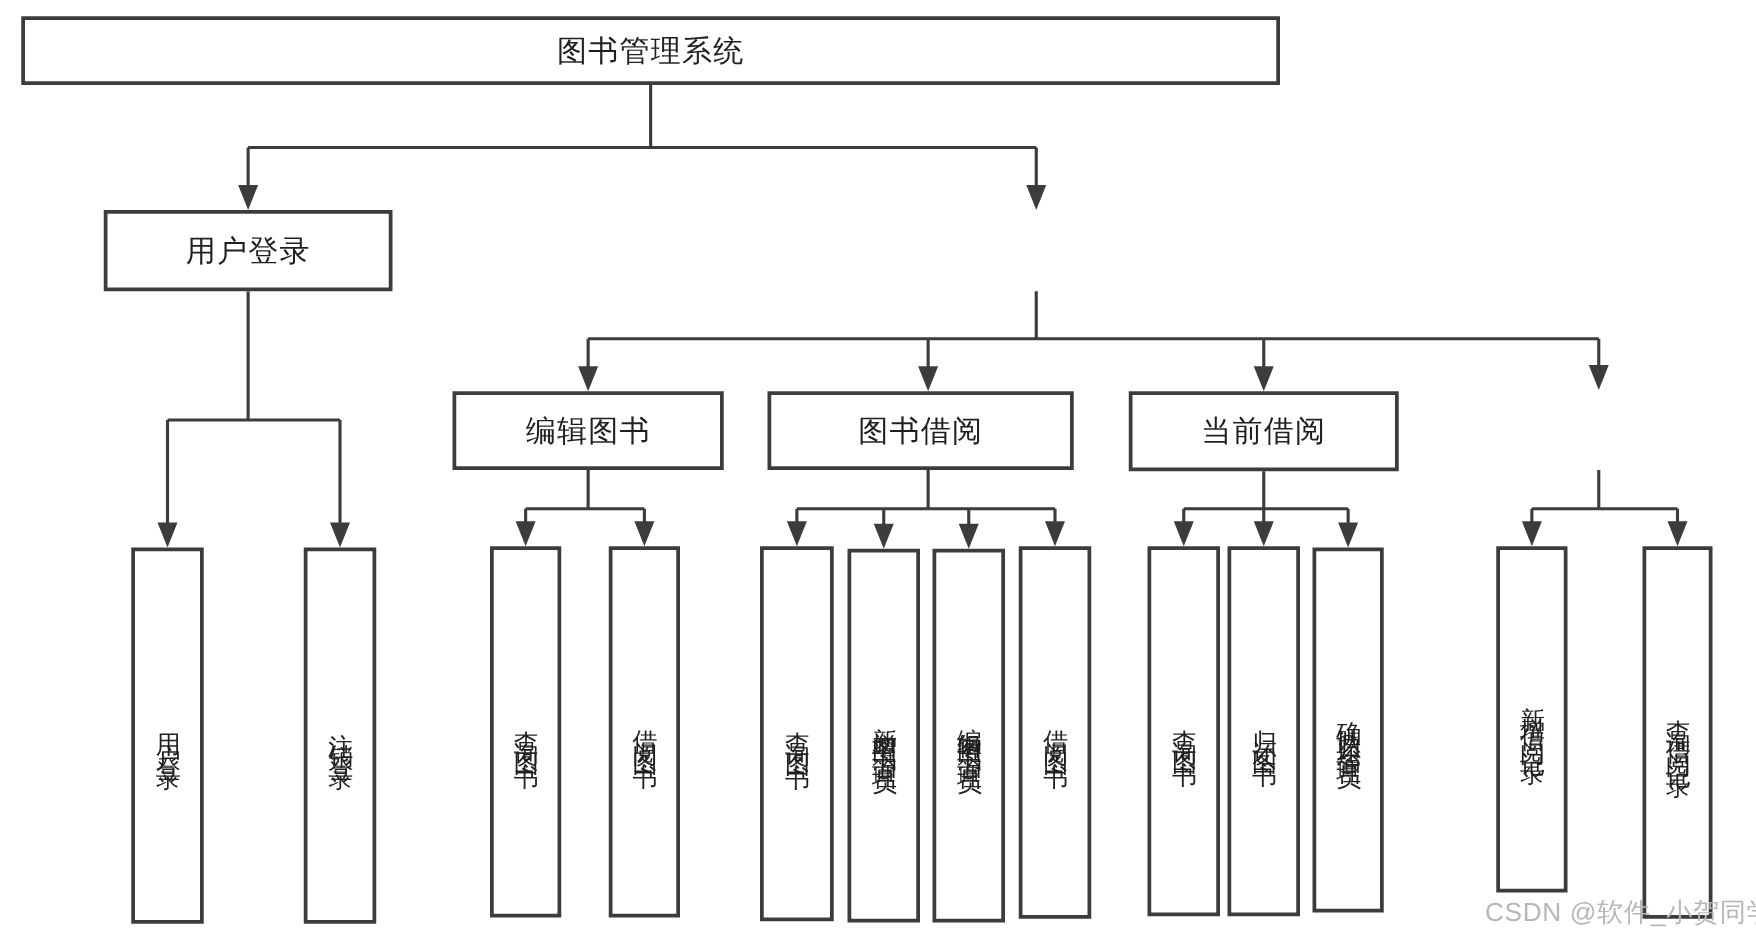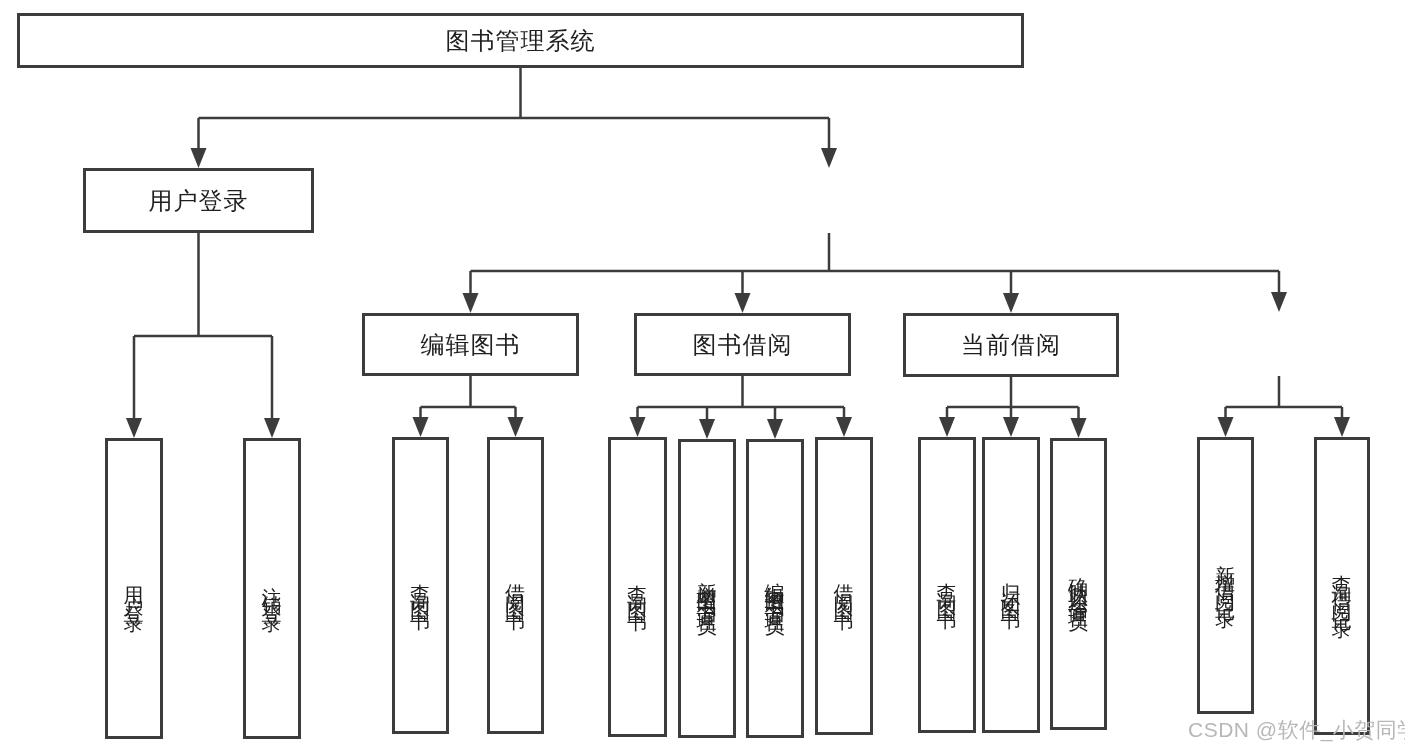--- a/index.html
+++ b/index.html
@@ -94,21 +94,21 @@
     <span class="hlabel">图书管理系统</span>
   </div>
 
   <div class="box" style="left:83px;top:168px;width:231px;height:65px">
     <span class="hlabel">用户登录</span>
   </div>
 
   <div class="box" style="left:362px;top:313px;width:217px;height:63px">
     <span class="hlabel">编辑图书</span>
   </div>
-  <div class="box" style="left:634px;top:313px;width:217px;height:63px">
+  <div class="box" style="left:614px;top:313px;width:245px;height:63px">
     <span class="hlabel">图书借阅</span>
   </div>
   <div class="box" style="left:903px;top:313px;width:216px;height:64px">
     <span class="hlabel">当前借阅</span>
   </div>
 
   <div class="box" style="left:105px;top:438px;width:58px;height:301px">
     <span class="vlabel">用户登录</span>
   </div>
   <div class="box" style="left:243px;top:438px;width:58px;height:301px">

